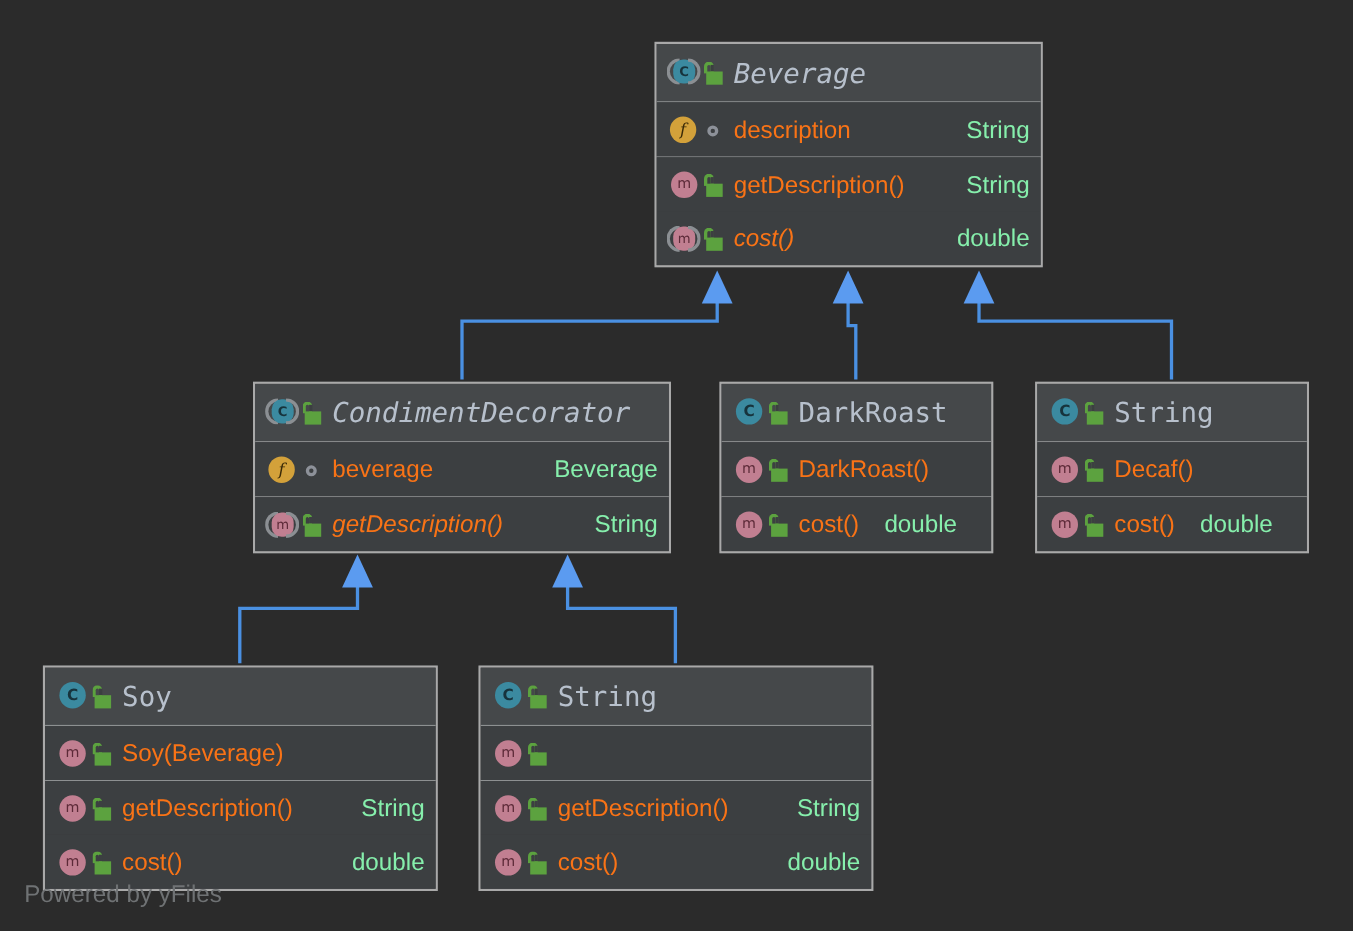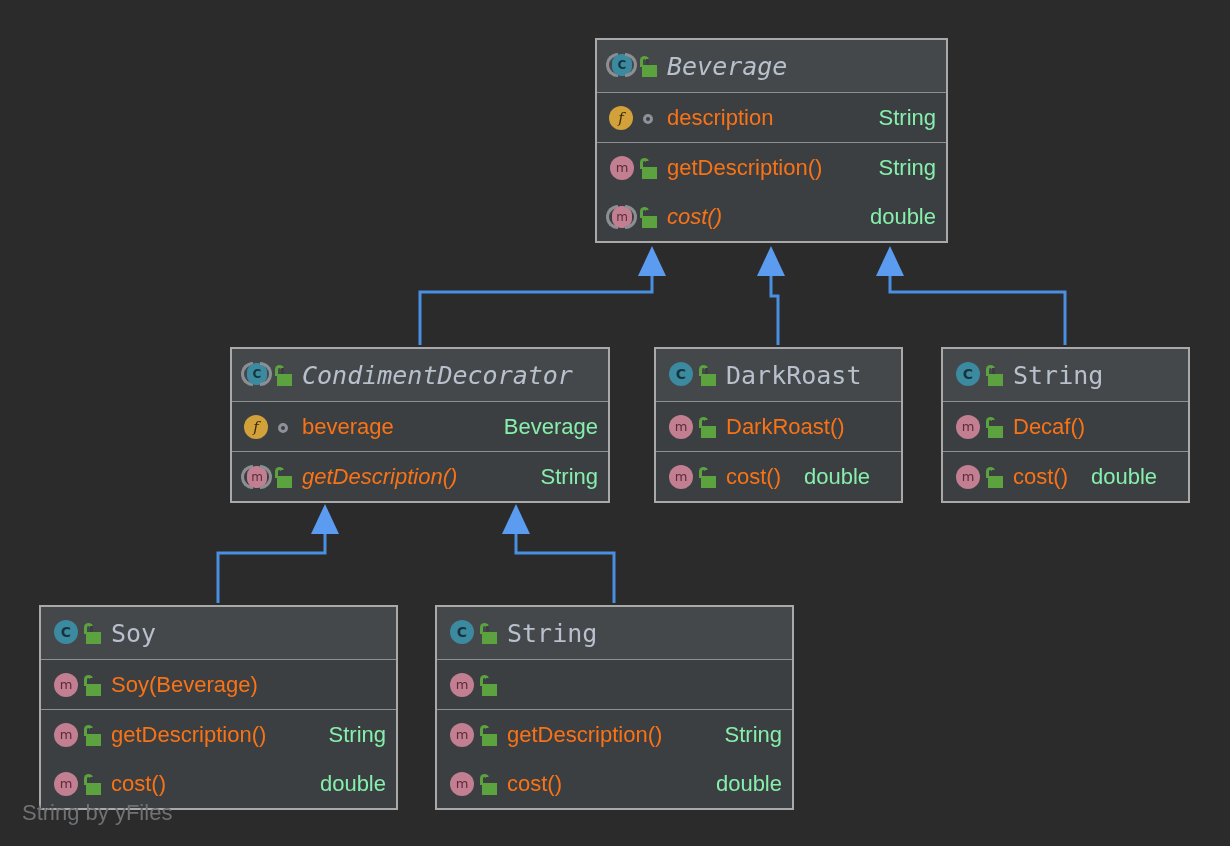--- a/index.html
+++ b/index.html
@@ -523,15 +523,15 @@
         <span class="icon ic-lock">
             <span class="shackle"></span>
             <span class="body"></span>
           </span>
         <span class="mem-name">cost()</span>
         <span class="mem-type">double</span>
       </div>
     </div>
   </div>
 
-  <div id="watermark">String by yFiles</div>
+  <div id="watermark">Powered by yFiles</div>
 
 </div>
 
 </body></html>

